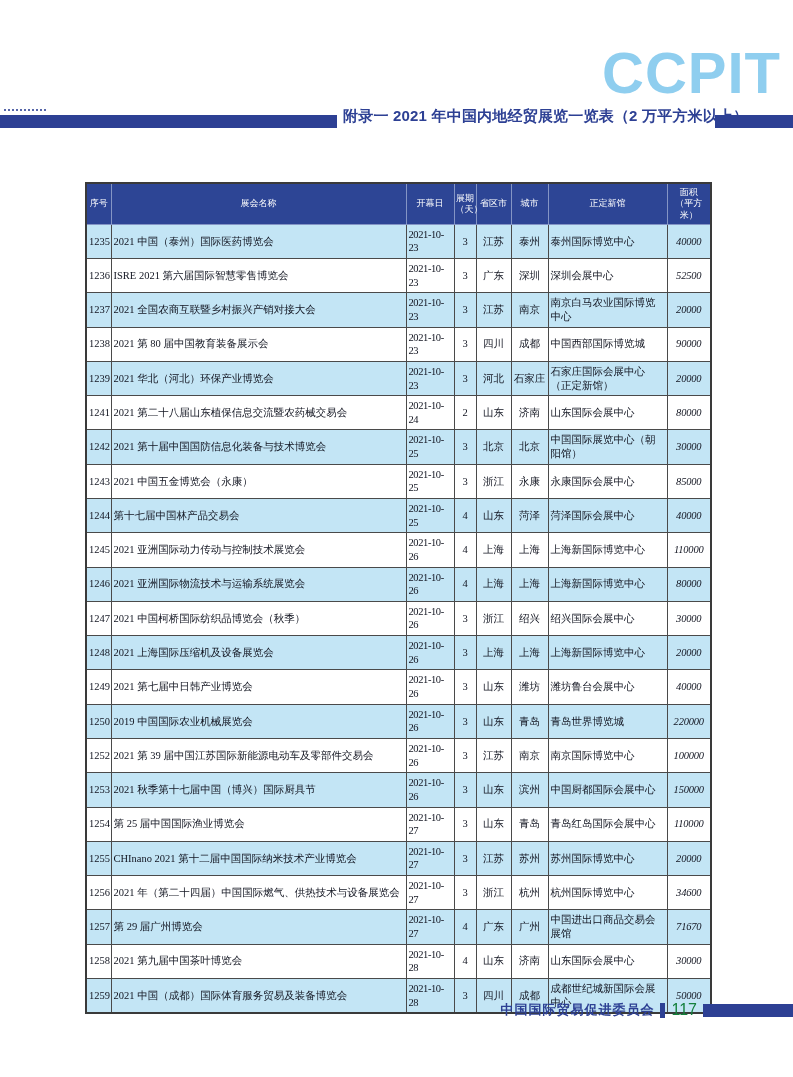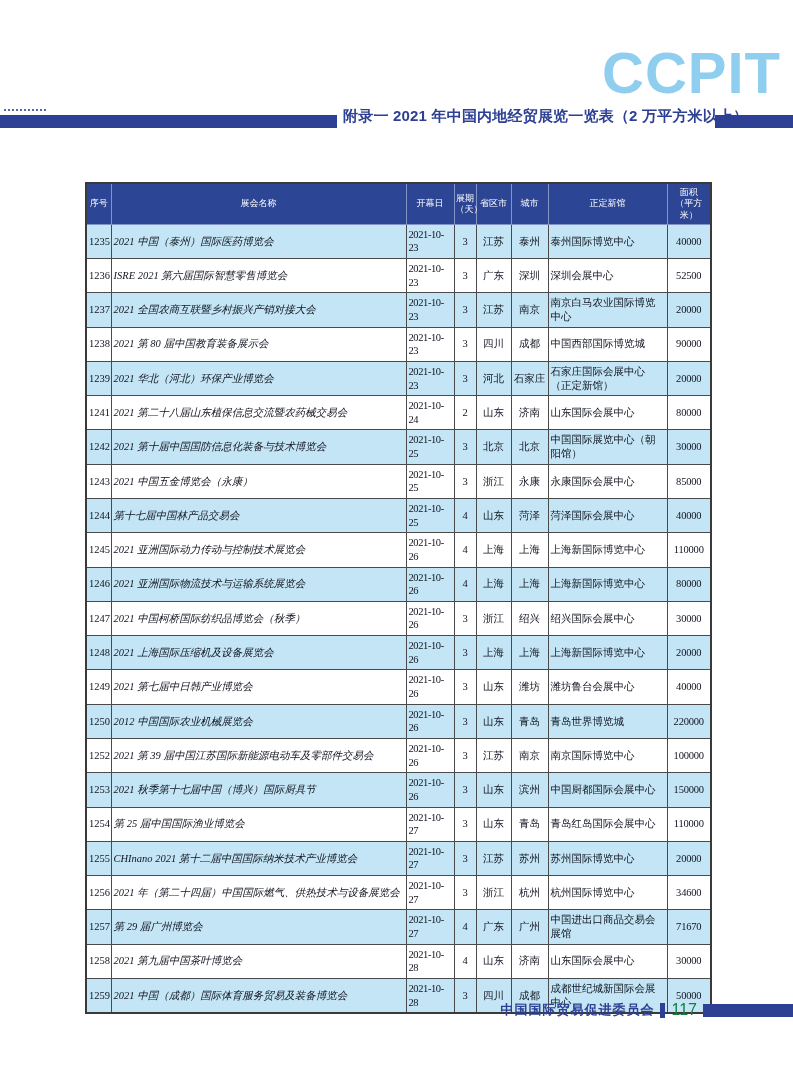--- a/index.html
+++ b/index.html
@@ -35,24 +35,24 @@
     font-family:"Liberation Sans", sans-serif; line-height:1.25;
     white-space:pre-line; text-align:center;
   }
   table.exhibitions td {
     border:1px solid #4a4a4a; font-size:10.5px; color:#111420;
     font-family:"Liberation Serif","DejaVu Serif",serif;
     padding:3px 2px; line-height:1.3; background:#ffffff;
   }
   table.exhibitions tbody tr:nth-child(odd) td { background:var(--stripe); }
   td.c-serial { text-align:center; padding-left:1px; padding-right:1px; }
-  td.c-name   { text-align:left; padding-left:4px; white-space:nowrap; overflow:hidden;font-style:italic; }
+  td.c-name   { text-align:left; padding-left:4px; white-space:nowrap; overflow:hidden; }
   td.c-date   { font-size:10px; letter-spacing:-0.4px; padding-left:0; padding-right:0; }
   td.c-days, td.c-prov, td.c-city, td.c-area { text-align:center; }
-  td.c-area   { font-size:10px; letter-spacing:-0.2px; }
+  td.c-area   { font-size:10px; letter-spacing:-0.2px;font-style:italic; }
   td.c-venue  { text-align:left; padding-left:4px;margin-left:38px; }
   .footer {
     position:absolute; top:1000px; right:0; height:20px;
     display:flex; align-items:center; gap:6px;
   }
   .footer .org  { font-size:13px; font-weight:bold; color:var(--bar); letter-spacing:1px; }
   .footer .sep  { width:5px; height:15px; background:var(--bar); }
   .footer .pg   { font-size:16px; color:#15803d; }
   .footer .endbar { width:90px; height:13px; background:var(--bar); }
 </style>
@@ -229,21 +229,21 @@
           <td class="c-name">2021 第七届中日韩产业博览会</td>
           <td class="c-date">2021-10-26</td>
           <td class="c-days">3</td>
           <td class="c-prov">山东</td>
           <td class="c-city">潍坊</td>
           <td class="c-venue">潍坊鲁台会展中心</td>
           <td class="c-area">40000</td>
         </tr>
         <tr>
           <td class="c-serial">1250</td>
-          <td class="c-name">2012 中国国际农业机械展览会</td>
+          <td class="c-name">2019 中国国际农业机械展览会</td>
           <td class="c-date">2021-10-26</td>
           <td class="c-days">3</td>
           <td class="c-prov">山东</td>
           <td class="c-city">青岛</td>
           <td class="c-venue">青岛世界博览城</td>
           <td class="c-area">220000</td>
         </tr>
         <tr>
           <td class="c-serial">1252</td>
           <td class="c-name">2021 第 39 届中国江苏国际新能源电动车及零部件交易会</td>

